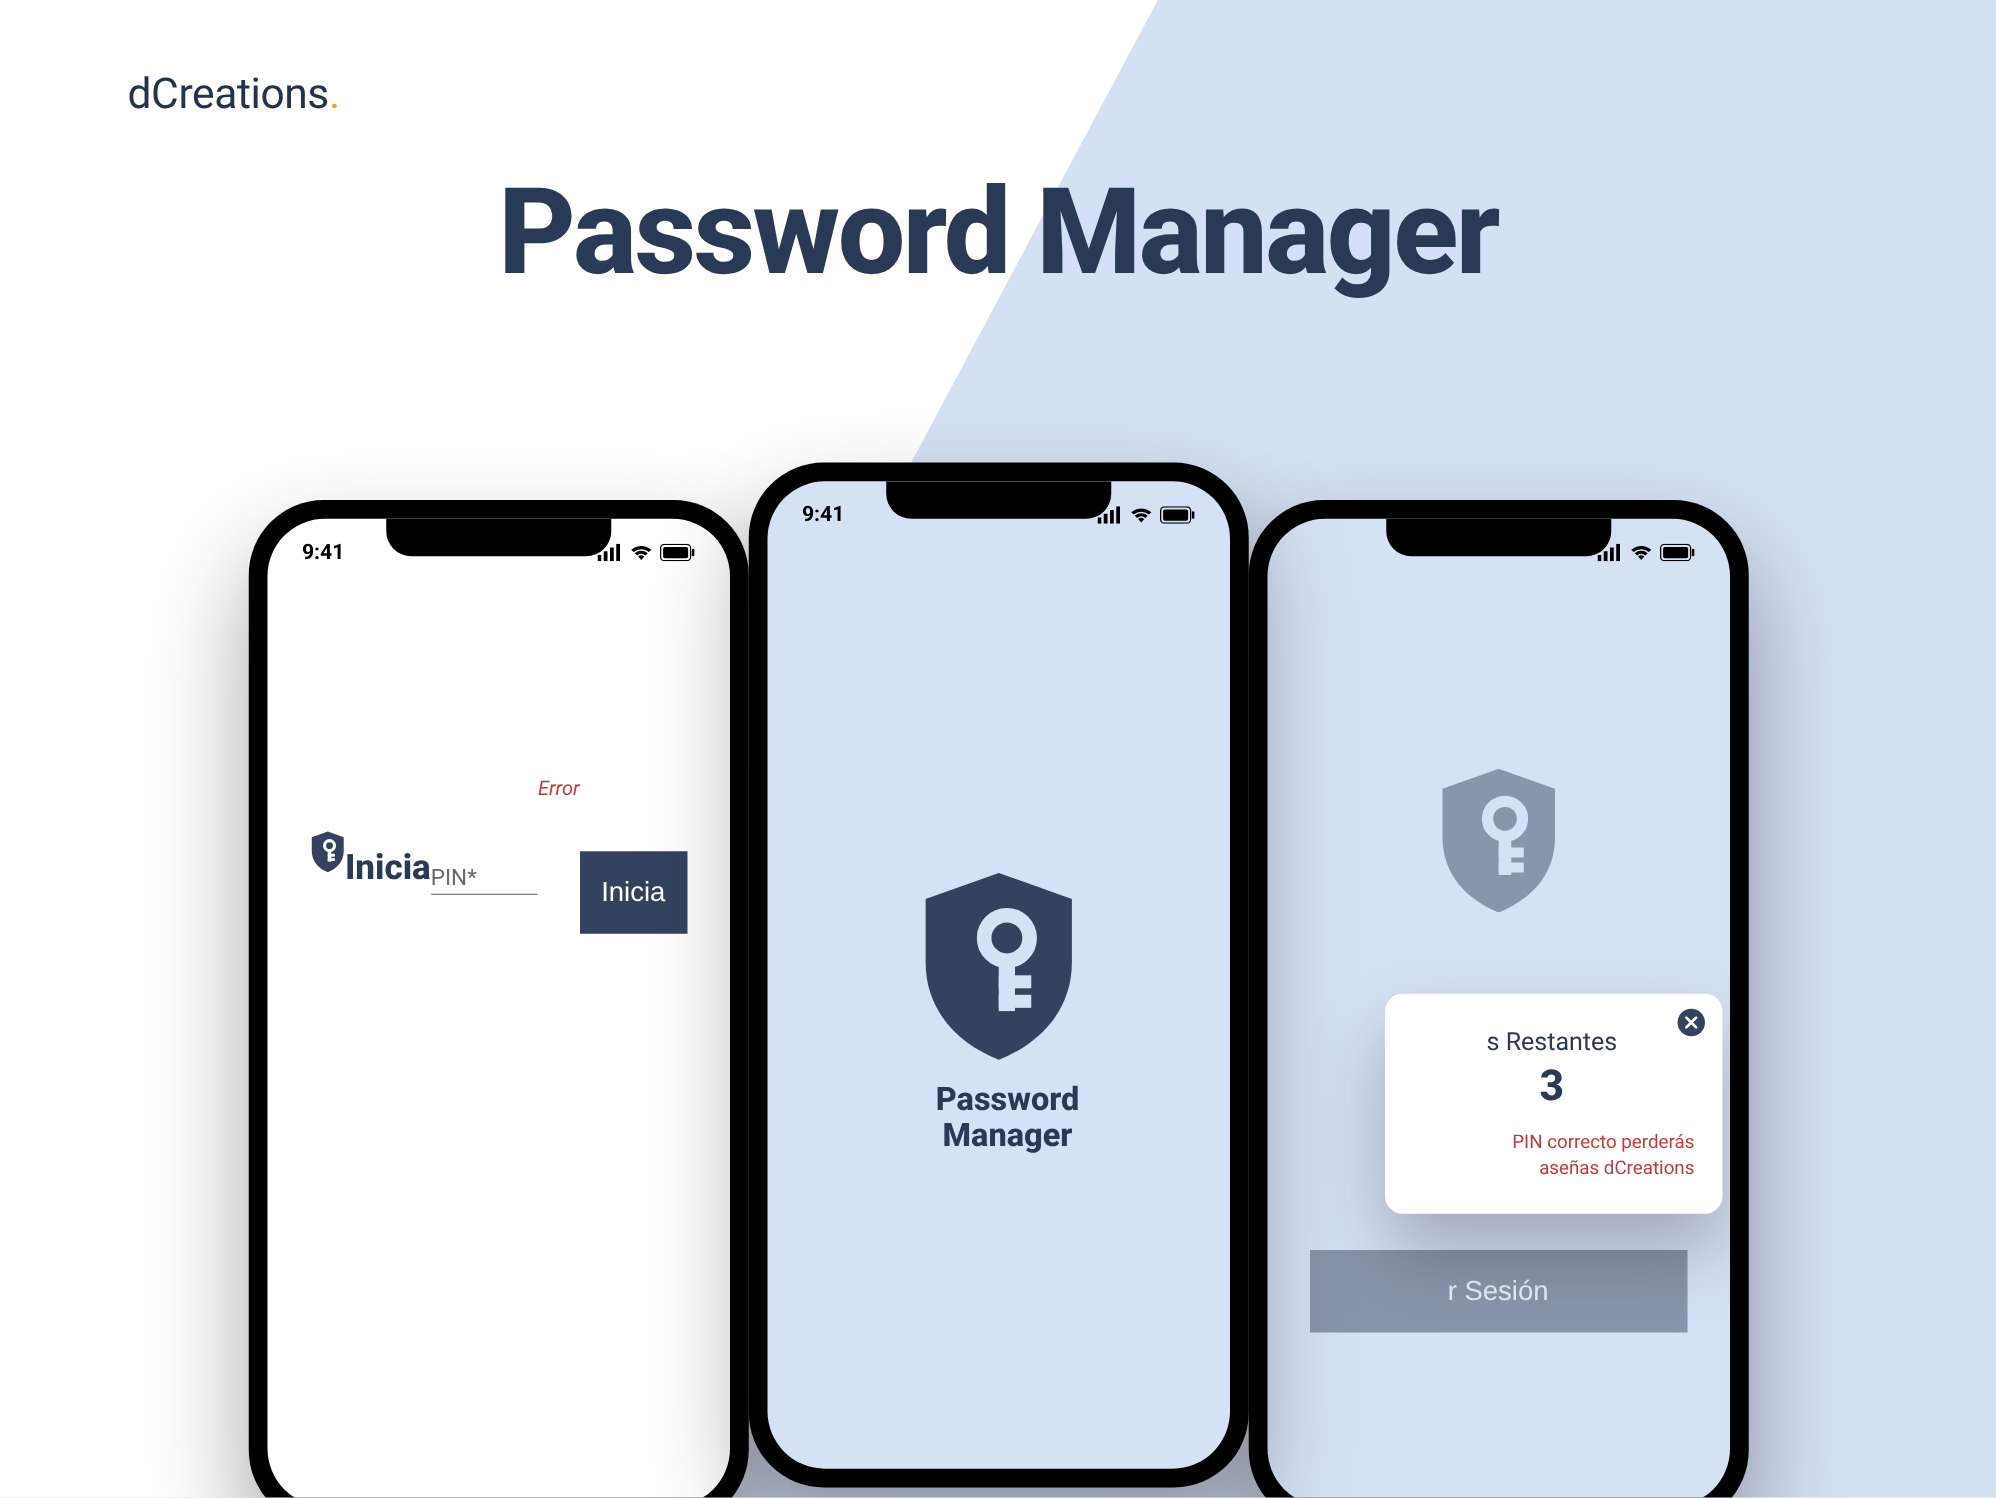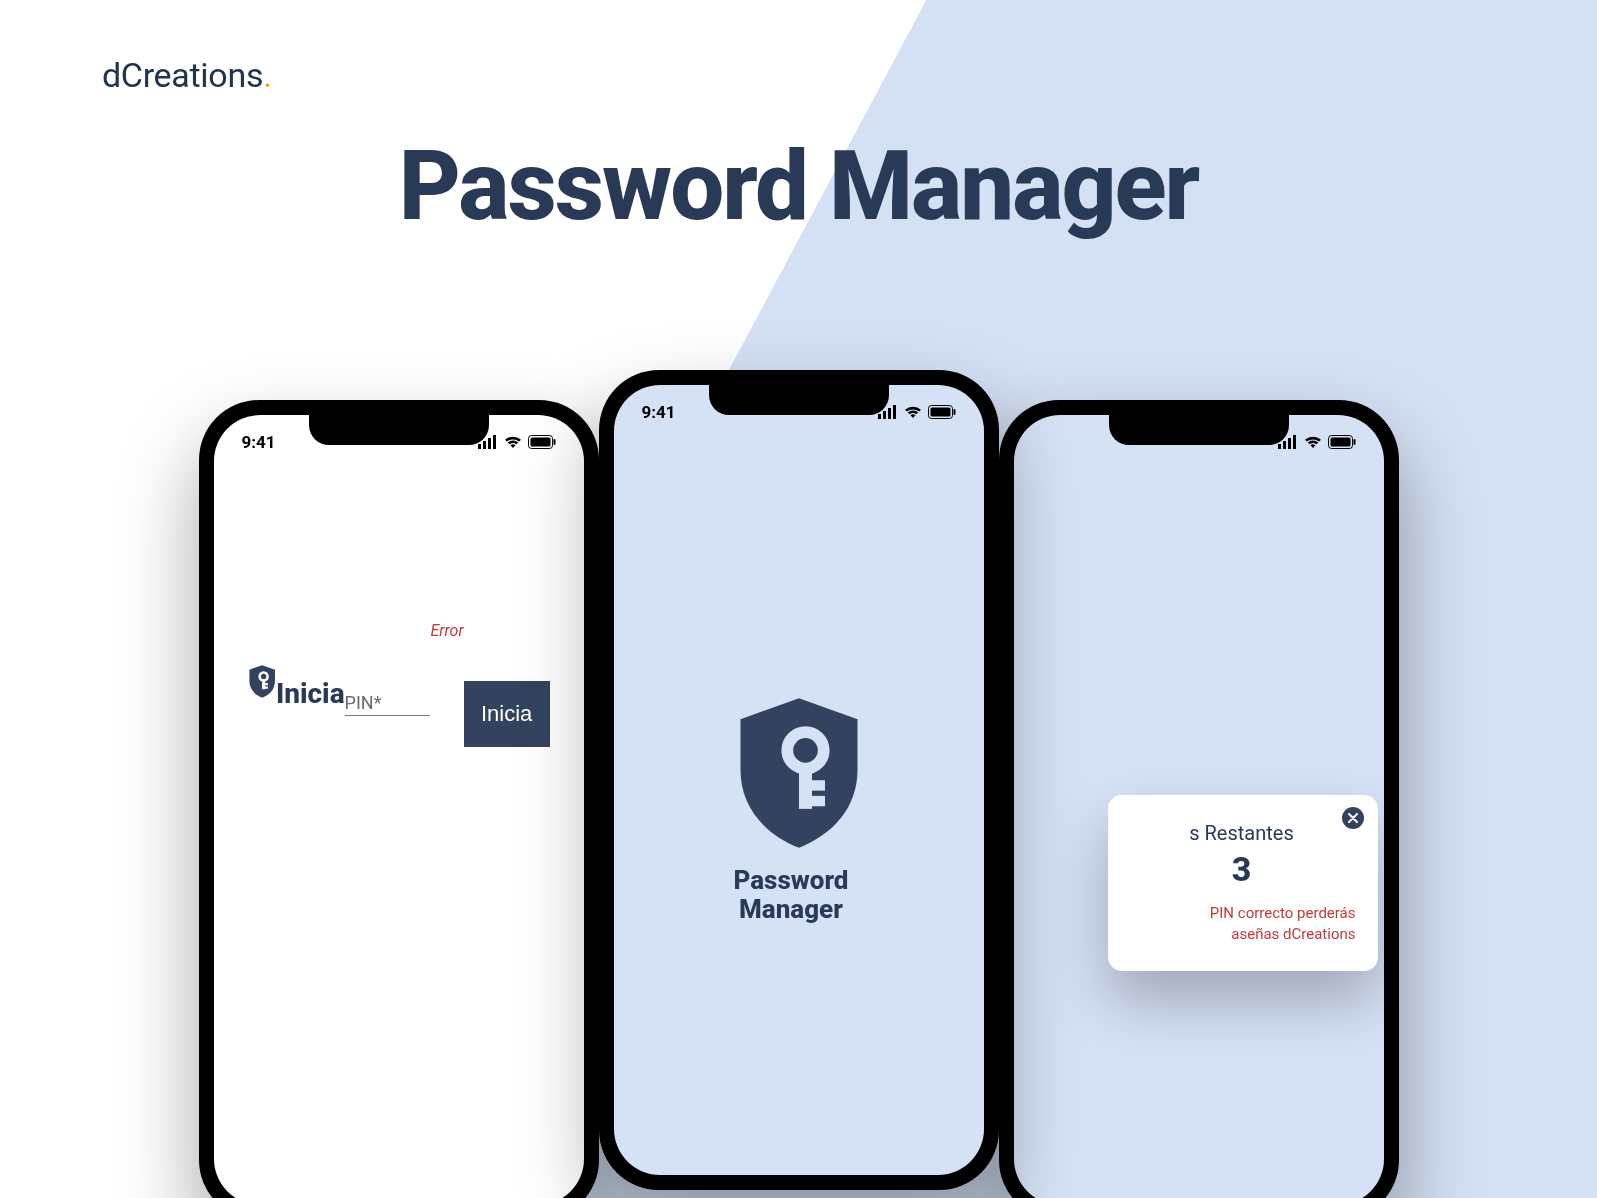--- a/index.html
+++ b/index.html
@@ -121,21 +121,21 @@
     font-size: 26px;
     line-height: 1.15;
   }
   .center-content {
     position: absolute;
     top: 54%;
     left: 50%;
     transform: translate(-50%, -50%);
     display: flex;
     flex-direction: column;
-    align-items: flex-start;
+    align-items: flex-end;
   }
 
   
   .left-content {
     position: absolute;
     top: 200px;
     left: 0;
     width: 100%;
     padding: 0 34px;
     display: flex;
@@ -310,20 +310,34 @@
           <svg width="18" height="14" viewBox="0 0 18 14">
               <path d="M9 13 L6.5 10.2 A4 4 0 0 1 11.5 10.2 Z M3.8 7.5 A8 8 0 0 1 14.2 7.5 L12.3 9.3 A5.5 5.5 0 0 0 5.7 9.3 Z M1 4.8 A12 12 0 0 1 17 4.8 L15.1 6.6 A9.5 9.5 0 0 0 2.9 6.6 Z" fill="#000"></path>
             </svg>
           <svg width="28" height="14" viewBox="0 0 28 14">
               <rect x="0.5" y="0.5" width="24" height="13" rx="3" fill="none" stroke="#000" stroke-width="1"></rect>
               <rect x="2.5" y="2.5" width="20" height="9" rx="1.5" fill="#000"></rect>
               <rect x="25.5" y="4" width="2" height="6" rx="1" fill="#000"></rect>
             </svg>
         </div>
       </div>
+      <div class="right-content">
+        <svg class="shield-logo small faded" viewBox="0 0 100 115">
+          <path class="shield" d="M50 0 L95 16 V55 C95 85 75 105 50 115 C25 105 5 85 5 55 V16 Z" fill="#8995ac"></path>
+          <g class="keyhole" fill="#d5e1f5">
+            <circle cx="55" cy="40" r="14" fill="none" stroke="#d5e1f5" stroke-width="9"></circle>
+            <rect x="50" y="50" width="10" height="35"></rect>
+            <rect x="50" y="63" width="20" height="8"></rect>
+            <rect x="50" y="75" width="20" height="8"></rect>
+          </g>
+        </svg>
+        <button class="login-btn faded" style="margin-top:270px;">
+          <span>r Sesión</span>
+        </button>
+      </div>
       <div class="modal-card">
         <div class="modal-close">
           <svg width="10" height="10" viewBox="0 0 10 10">
               <path d="M1 1 L9 9 M9 1 L1 9" stroke="#fff" stroke-width="2" stroke-linecap="round"></path>
             </svg>
         </div>
         <div class="modal-title">s Restantes</div>
         <div class="modal-number">3</div>
         <div class="modal-warn">
           <span>PIN correcto perderás</span><br>

